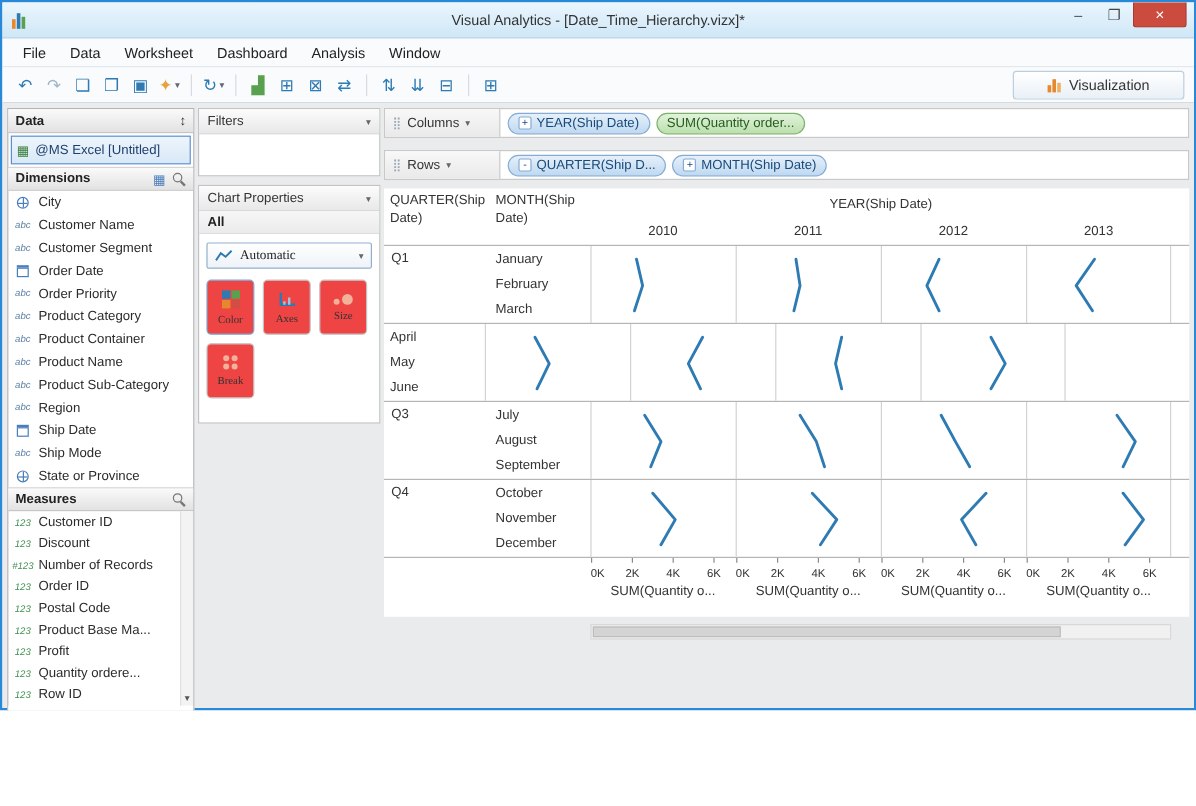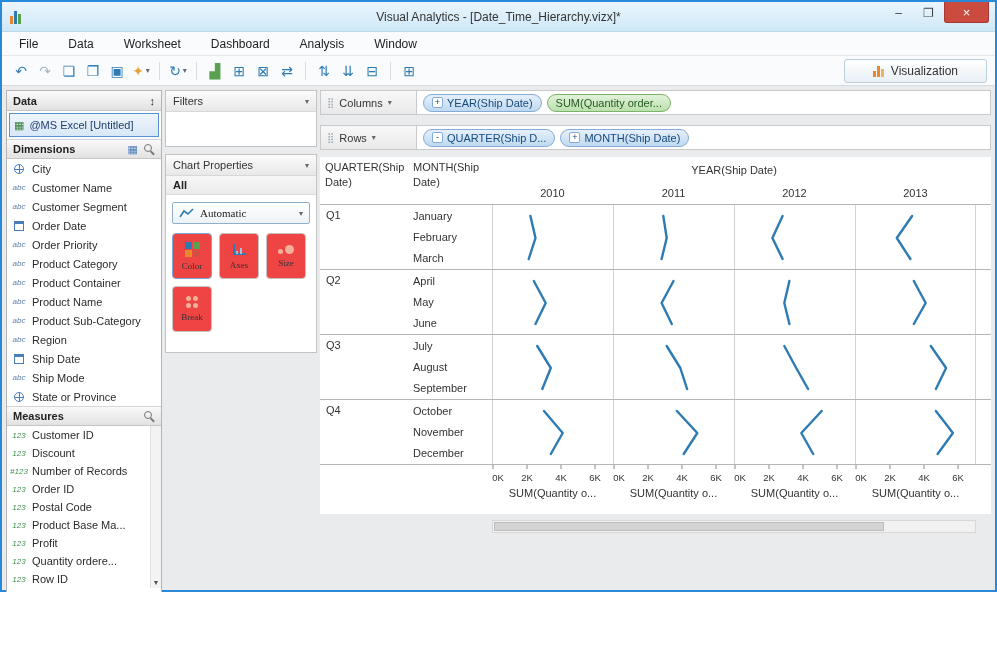--- a/index.html
+++ b/index.html
@@ -17,21 +17,21 @@
   .app-icon i:nth-child(3){ height:10px; background:#59a14f; }
   .title-text { position:absolute; left:0; right:0; text-align:center; font-size:12px; color:#333; }
   .win-controls { position:absolute; right:6px; top:0; display:flex; gap:1px; z-index:3; }
   .win-btn { width:29px; height:21px; display:flex; align-items:center; justify-content:center;
              font-size:12px; color:#444; }
   .win-btn.close { width:45px; background:#cc4b3f; color:#fff; border:1px solid #a93a31;
                    border-top:none; border-radius:0 0 3px 3px; font-size:13px; }
 
   
   .menubar { height:24px; background:#f9fbfd; border-bottom:1px solid #e1e8ee; display:flex;
-             align-items:center; padding-left:8px; gap:12px; flex:none; }
+             align-items:center; padding-left:8px; gap:2px; flex:none; }
   .menu-item { padding:3px 9px; font-size:12px; color:#222; }
   .toolbar { height:30px; background:#f9fbfd; border-bottom:1px solid #d4dbe1; display:flex;
              align-items:center; justify-content:space-between; padding:0 8px; flex:none; }
   .tb-left { display:flex; align-items:center; gap:2px; }
   .tb-btn { height:22px; min-width:22px; display:flex; align-items:center; justify-content:center;
             font-size:14px; color:#2e7bb4; padding:0 2px; }
   .tb-btn[data-name="redo-button"] { color:#9fb6c6; }
   .tb-btn[data-name="data-connection-button"] .tb-glyph { color:#e8a33d; }
   .tb-btn[data-name="new-worksheet-button"] { color:#59a14f; }
   .tb-caret { font-size:8px; color:#667; margin-left:2px; }
@@ -530,21 +530,20 @@
                   </svg></div>
                 <div class="cell" data-name="line-chart-cell"><svg width="120" height="65">
                     <polyline points="47.6,11 37.4,33 47.6,54" fill="none" stroke="#2e7bb4" stroke-width="2.4" stroke-linejoin="round" stroke-linecap="round"></polyline>
                   </svg></div>
                 <div class="cell" data-name="line-chart-cell"><svg width="120" height="65">
                     <polyline points="56.1,11 40.8,33 54.4,54" fill="none" stroke="#2e7bb4" stroke-width="2.4" stroke-linejoin="round" stroke-linecap="round"></polyline>
                   </svg></div>
               </div>
             </div>
             <div class="q-row" data-name="quarter-row">
-              <div class="q-cell" data-name="quarter-label">Q2</div>
               <div class="m-cell" data-name="month-labels">
                 <div class="m-label" data-name="month-label">April</div>
                 <div class="m-label" data-name="month-label">May</div>
                 <div class="m-label" data-name="month-label">June</div>
               </div>
               <div class="cells" data-name="chart-cells">
                 <div class="cell" data-name="line-chart-cell"><svg width="120" height="65">
                     <polyline points="40.8,11 52.7,33 42.5,54" fill="none" stroke="#2e7bb4" stroke-width="2.4" stroke-linejoin="round" stroke-linecap="round"></polyline>
                   </svg></div>
                 <div class="cell" data-name="line-chart-cell"><svg width="120" height="65">

